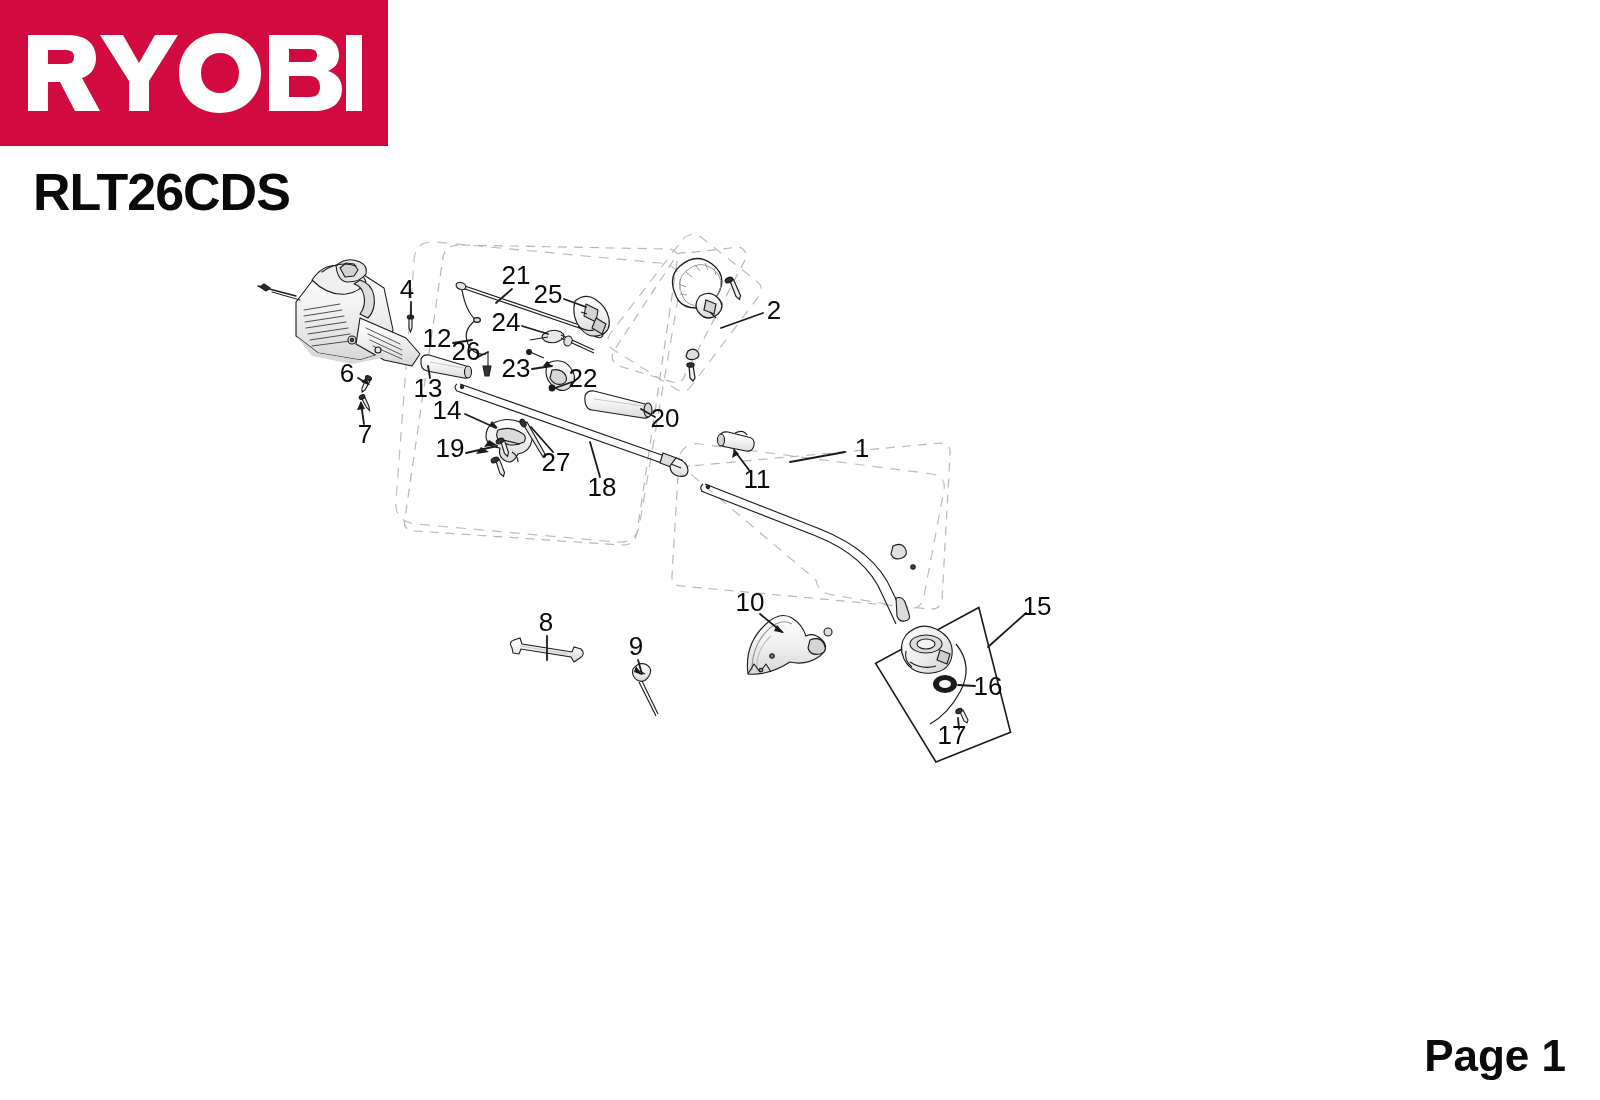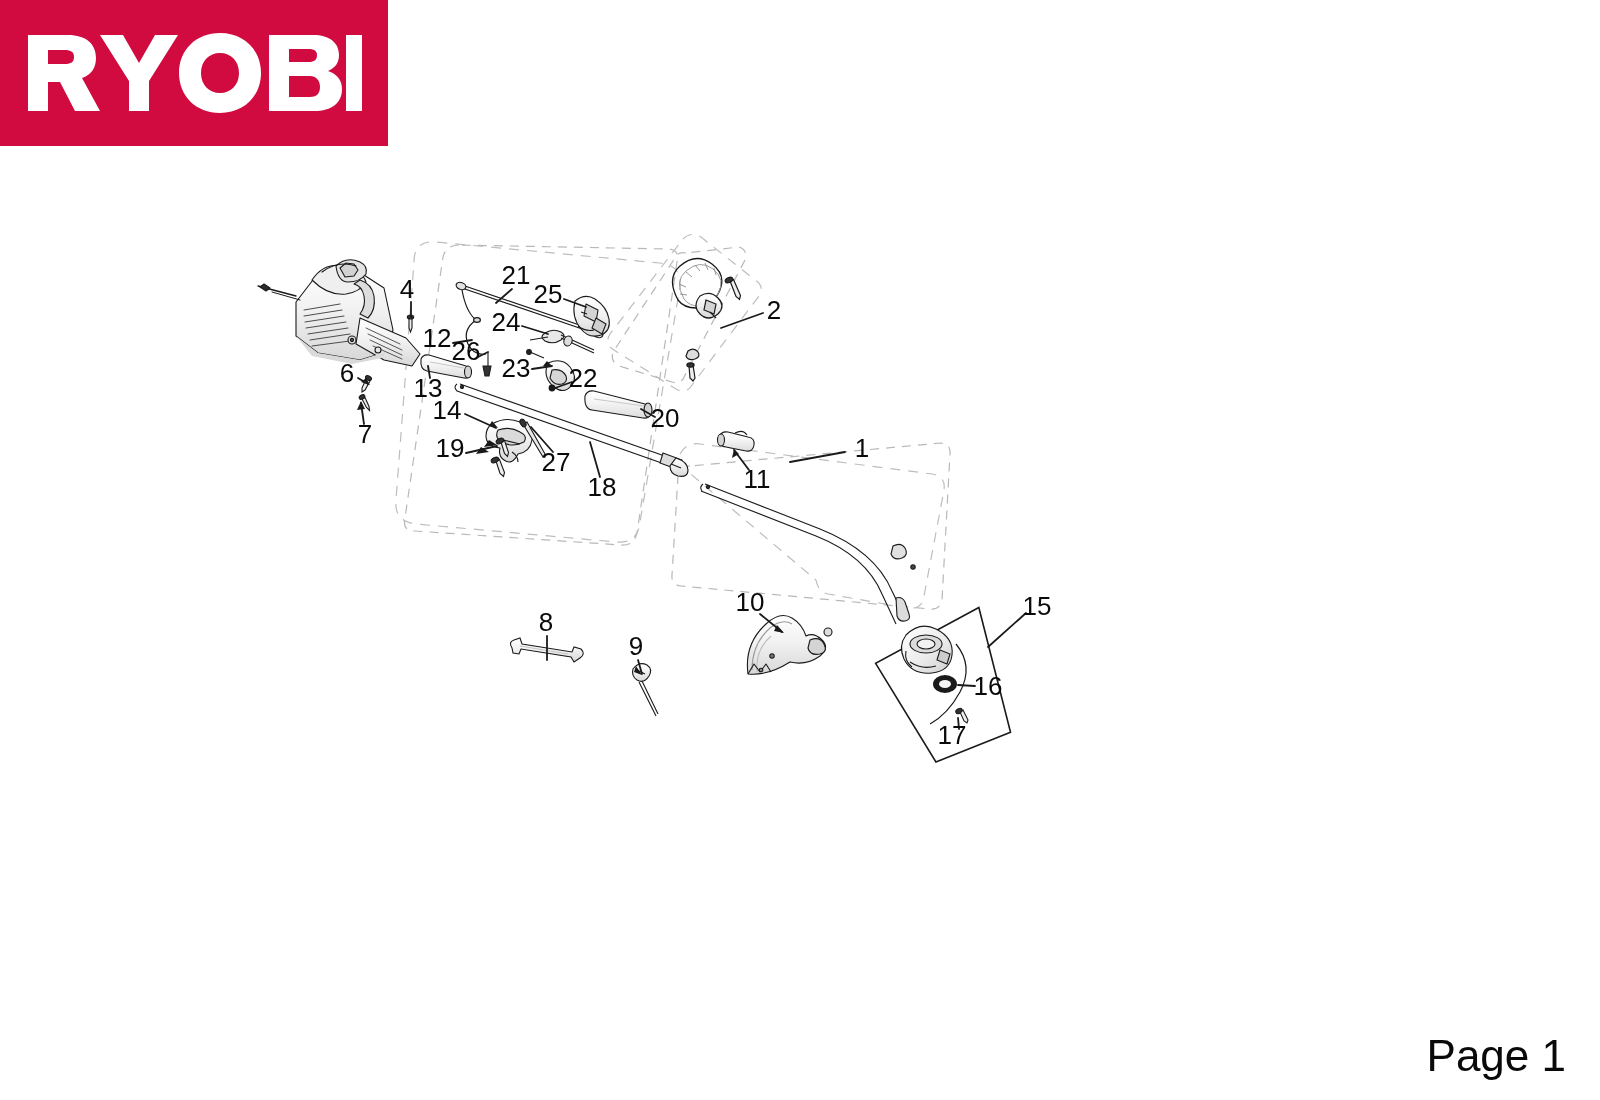--- a/index.html
+++ b/index.html
@@ -47,21 +47,21 @@
     color: #0a0a0a;
     line-height: 1;
     white-space: nowrap;
   }
   
   #page-label {
     position: absolute;
     right: 34px;
     bottom: 22px;
     font-size: 44px;
-    font-weight: normal;
+    font-weight: bold;
     color: #0a0a0a;
     line-height: 1;
     white-space: nowrap;
   }
   
   #diagram-canvas {
     position: absolute;
     left: 0;
     top: 0;
     width: 1600px;
@@ -89,20 +89,21 @@
 
         <path d="M196 2 c24 0 41 17 41 40 c0 23 -17 40 -41 40 c-24 0 -41 -17 -41 -40 c0 -23 17 -40 41 -40 z M196 22 c-11 0 -19 8 -19 20 c0 12 8 20 19 20 c11 0 19 -8 19 -20 c0 -12 -8 -20 -19 -20 z"></path>
 
         <path d="M245 4 h44 c17 0 26 8 26 20 c0 8 -4 13 -11 16 c9 3 14 9 14 18 c0 14 -10 22 -28 22 h-45 z M265 18 v13 h20 c5 0 8 -2 8 -7 c0 -4 -3 -6 -8 -6 z M265 45 v21 h21 c6 0 10 -3 10 -10 c0 -7 -4 -11 -10 -11 z"></path>
 
         <path d="M322 4 h16 v76 h-16 z"></path>
       </g>
     </svg>
   </div>
 
+  <div id="model-number">RLT26CDS</div>
 
   <div id="page-label">Page 1</div>
 
   <svg id="diagram-canvas" viewBox="0 0 1600 1100">
     <title>RLT26CDS exploded parts diagram</title>
 
     <defs>
       <linearGradient id="metalGrad" x1="0" y1="0" x2="0" y2="1">
         <stop offset="0%" stop-color="#ffffff"></stop>
         <stop offset="45%" stop-color="#f2f2f2"></stop>

